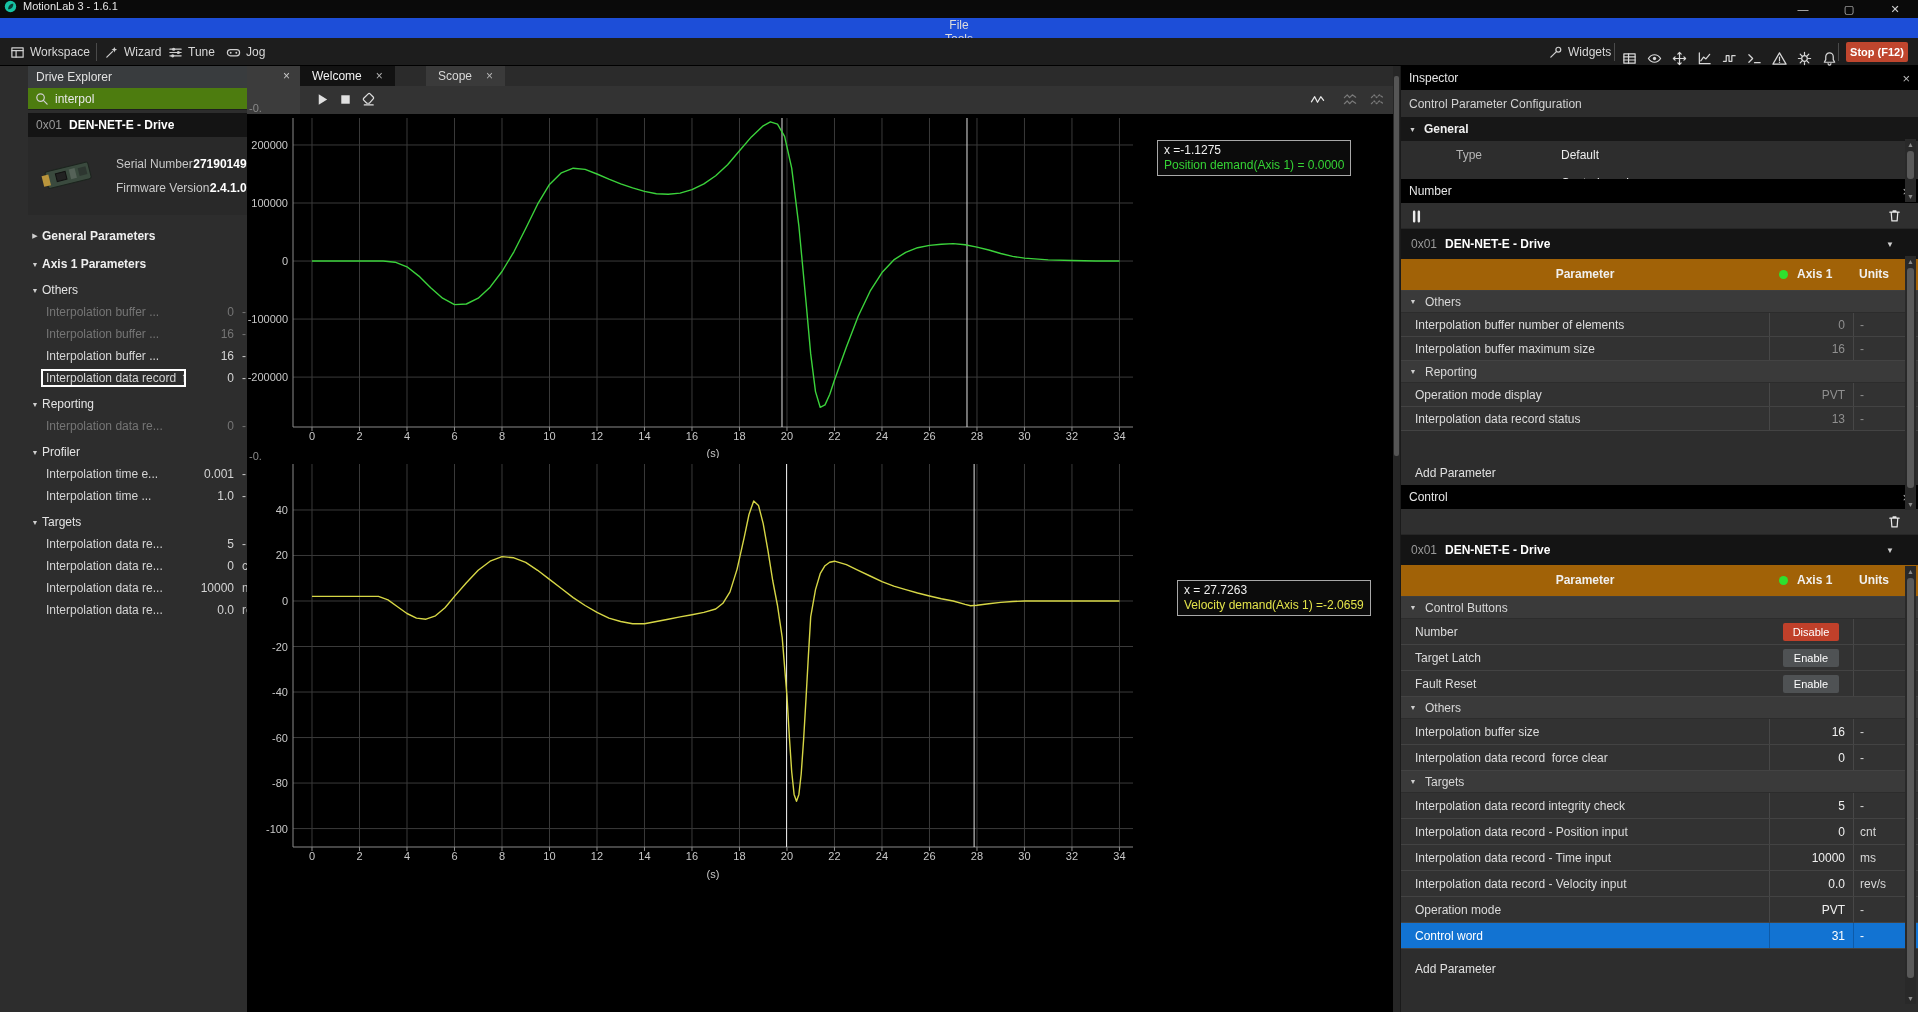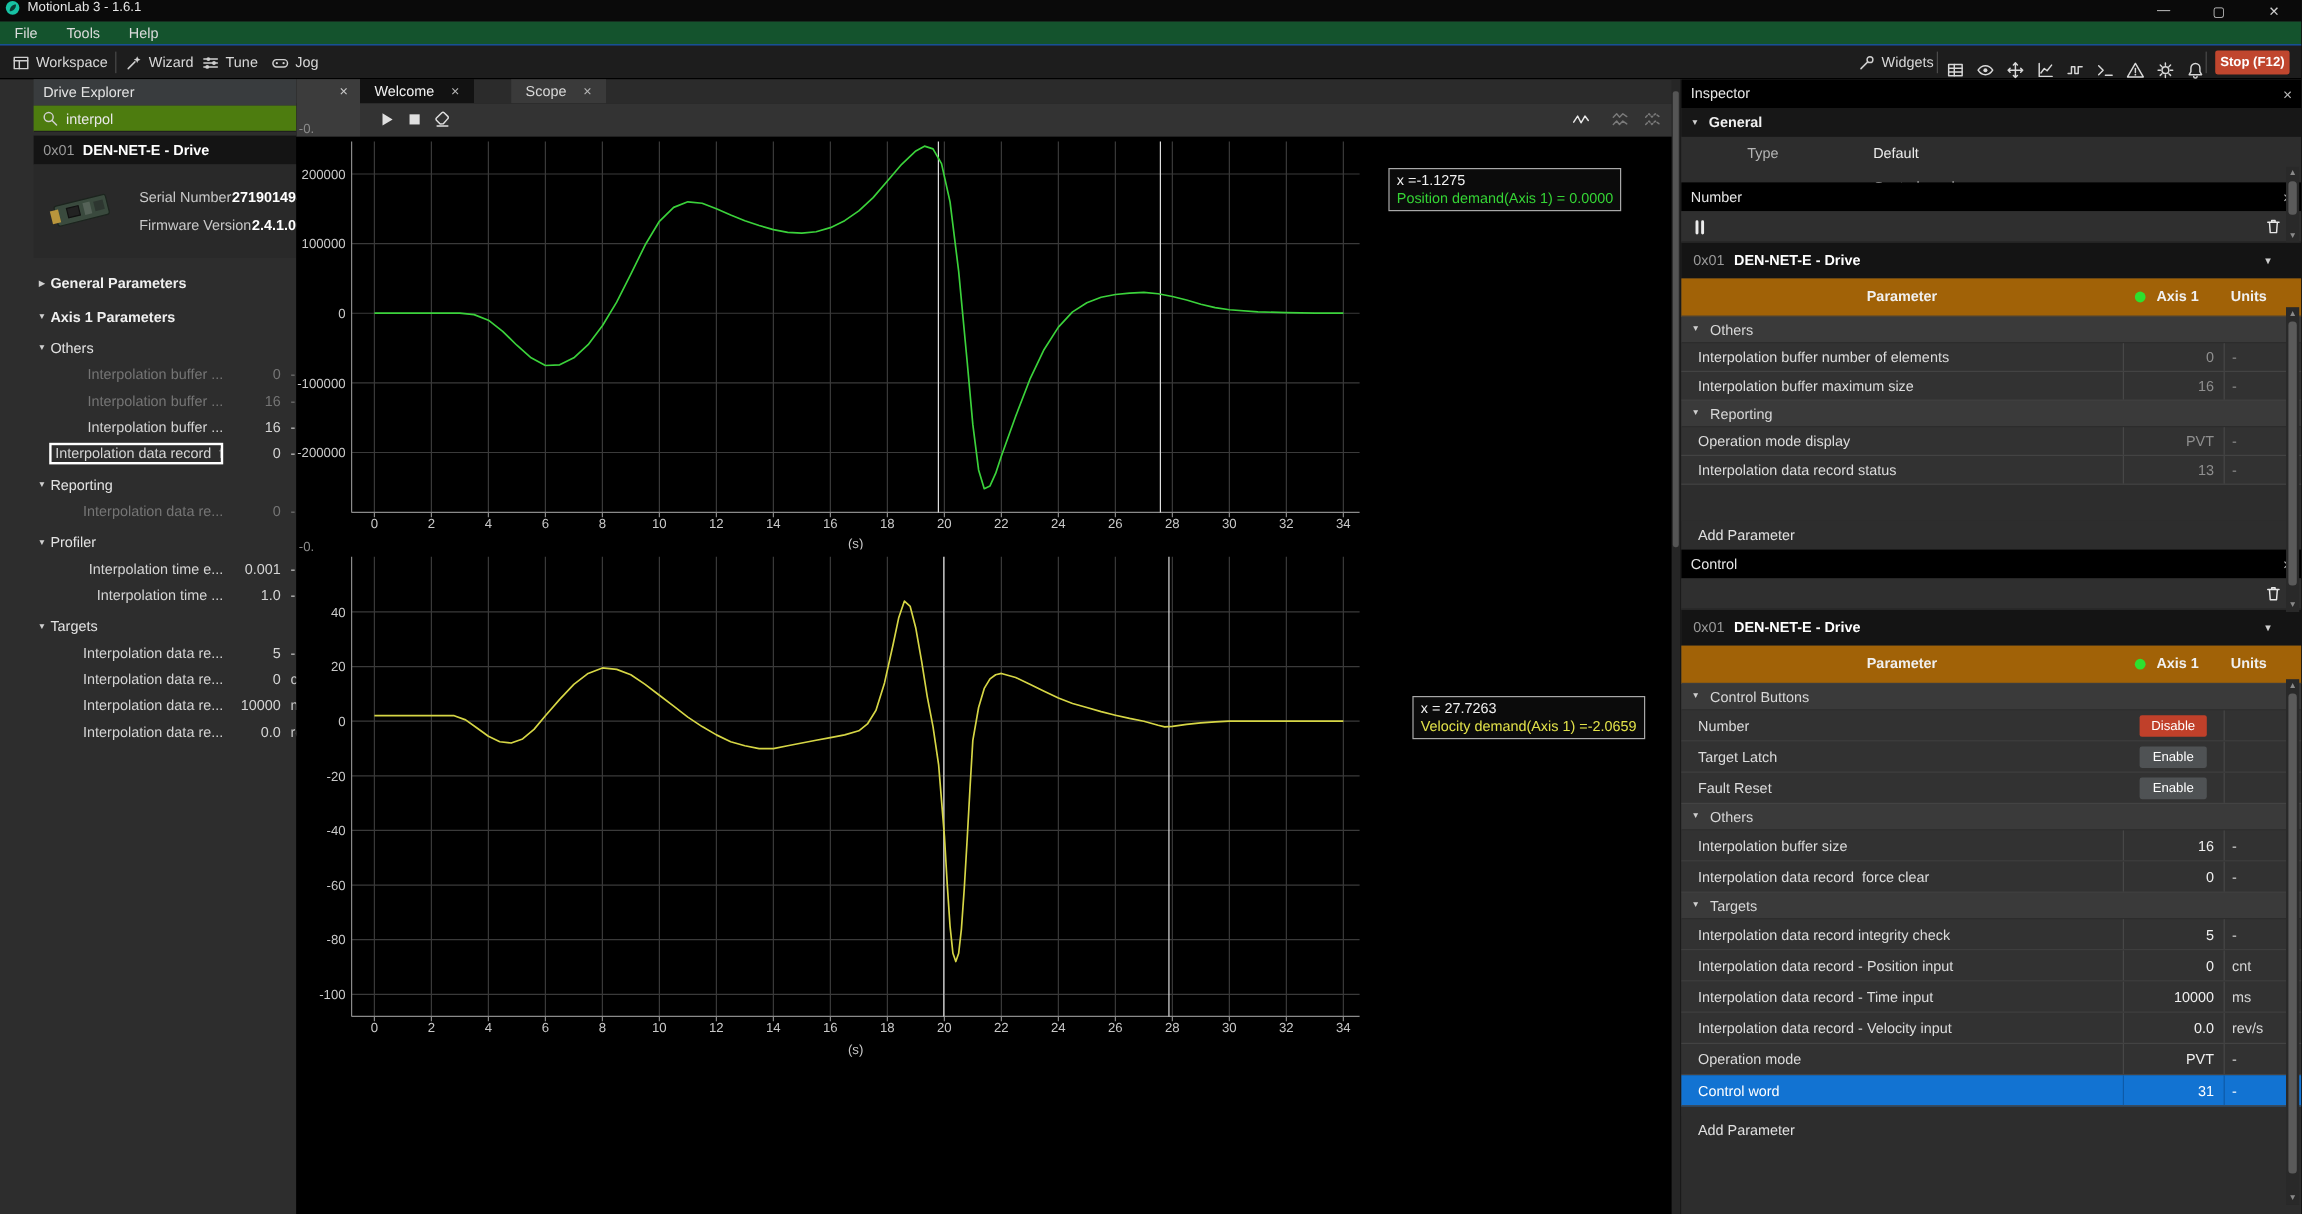--- a/index.html
+++ b/index.html
@@ -6,21 +6,21 @@
   html,body { background:#000; }
   body { font-family:"Liberation Sans","DejaVu Sans",sans-serif; font-size:12px; color:#d8d8d8; }
   #app { position:relative; width:1918px; height:1012px; background:#2d2d2d; overflow:hidden; }
 
   
   .titlebar { position:absolute; left:0; top:0; width:100%; height:18px; background:#0a0a0a; display:flex; align-items:flex-start; }
   .titlebar .logo { width:13px; height:13px; margin:0 6px 0 4px; }
   .titlebar .title { font-size:11px; color:#e6e6e6; }
   .win-controls { position:absolute; right:0; top:0; height:18px; display:flex; }
   .win-btn { width:46px; height:18px; display:flex; align-items:center; justify-content:center; color:#cfcfcf; font-size:11px; }
-  .menubar { position:absolute; left:0; top:18px; width:100%; height:20px; background:#14532d; display:flex; align-items:center; border-bottom:1px solid #1d4ed8; }
+  .menubar { position:absolute; left:0; top:18px; width:100%; height:20px; background:#1d4ed8; display:flex; align-items:center; border-bottom:3px solid #1d4ed8;flex-direction:column; }
   .menu-item { padding:0 12px; color:#dcdcdc; font-size:12px; }
   .toolbar { position:absolute; left:0; top:38px; width:100%; height:28px; background:#1d1d1d; border-bottom:1px solid #000; }
   .tb-btn { position:absolute; top:0; height:28px; display:flex; align-items:center; gap:5px; color:#d8d8d8; font-size:12px; }
   .tb-sep { position:absolute; top:5px; width:1px; height:18px; background:#4a4a4a; }
   .tb-icon { color:#cfcfcf; display:inline-flex; }
   .stop-btn { position:absolute; top:4px; left:1846px; width:62px; height:20px; background:#c0462e; color:#fff; font-weight:bold; font-size:11px; border-radius:2px; display:flex; align-items:center; justify-content:center; }
 
   
   .left-panel { position:absolute; left:0; top:66px; width:247px; bottom:0; background:#2d2d2d; border-right:1px solid #15803d;margin-left:28px; }
   .panel-header { height:22px; background:#393c3e; display:flex; align-items:center; padding:0 8px; color:#e2e2e2; font-size:12px; }
@@ -33,21 +33,21 @@
   .dev-info .img { position:absolute; left:8px; top:16px; }
   .dev-info .lbl { position:absolute; left:88px; color:#c9c9c9; }
   .dev-info .val { position:absolute; right:14px; color:#fff; font-weight:bold; }
   .tree { margin-top:10px; }
   .trow { height:22px; display:flex; align-items:center; padding-right:10px; }
   .trow .tri { width:14px; text-align:center; font-size:7px; color:#cfcfcf; flex:none; }
   .trow.top { margin-top:6px; font-weight:bold; color:#efefef; }
   .trow.sub { margin-top:4px; color:#e3e3e3; }
   .trow .dot { width:8px; height:8px; border-radius:50%; background:#35d435; margin-left:auto; flex:none; }
   .trow.item { padding-left:18px; color:#d4d4d4; }
-  .trow.item .lab { flex:1; white-space:pre; overflow:hidden;text-align:right; }
+  .trow.item .lab { flex:1; white-space:pre; overflow:hidden; }
   .trow.item .val { width:48px; text-align:right; flex:none; }
   .trow.item .unit { width:30px; padding-left:8px; flex:none; color:#c9c9c9; }
   .trow.item.dim, .trow.item.dim .unit { color:#757575; }
   .trow .boxlab { border:2px solid #fff; background:#2d2d2d; padding:0 3px; margin-left:-5px; white-space:pre; overflow:hidden; max-width:166px; }
 
   
   .center { position:absolute; left:247px; top:66px; width:1153px; bottom:0; background:#000; }
   .tabstrip { position:absolute; left:0; top:0; width:100%; height:20px; background:#2b2b2b; }
   .dock-stub { position:absolute; left:0; top:0; width:53px; height:48px; background:#3c3c3c; }
   .dock-stub .x { position:absolute; right:10px; top:3px; color:#c9c9c9; font-size:12px; }
@@ -577,20 +577,21 @@
     <div class="center-scroll">
       <div class="thumb" style="top:10px;height:380px"></div>
     </div>
   </div>
 
   <div class="right-panel">
     <div class="sec-header">
       <span>Inspector</span>
       <span class="x">×</span>
     </div>
+    <div class="rp-sub">Control Parameter Configuration</div>
     <div class="black-row">
       <span class="tri">▼</span>
       <span class="grp">General</span>
     </div>
     <div class="kv-row">
       <span class="k">Type</span>
       <span class="v">Default</span>
     </div>
     <div class="clip-row">
       <div class="kv-row">

